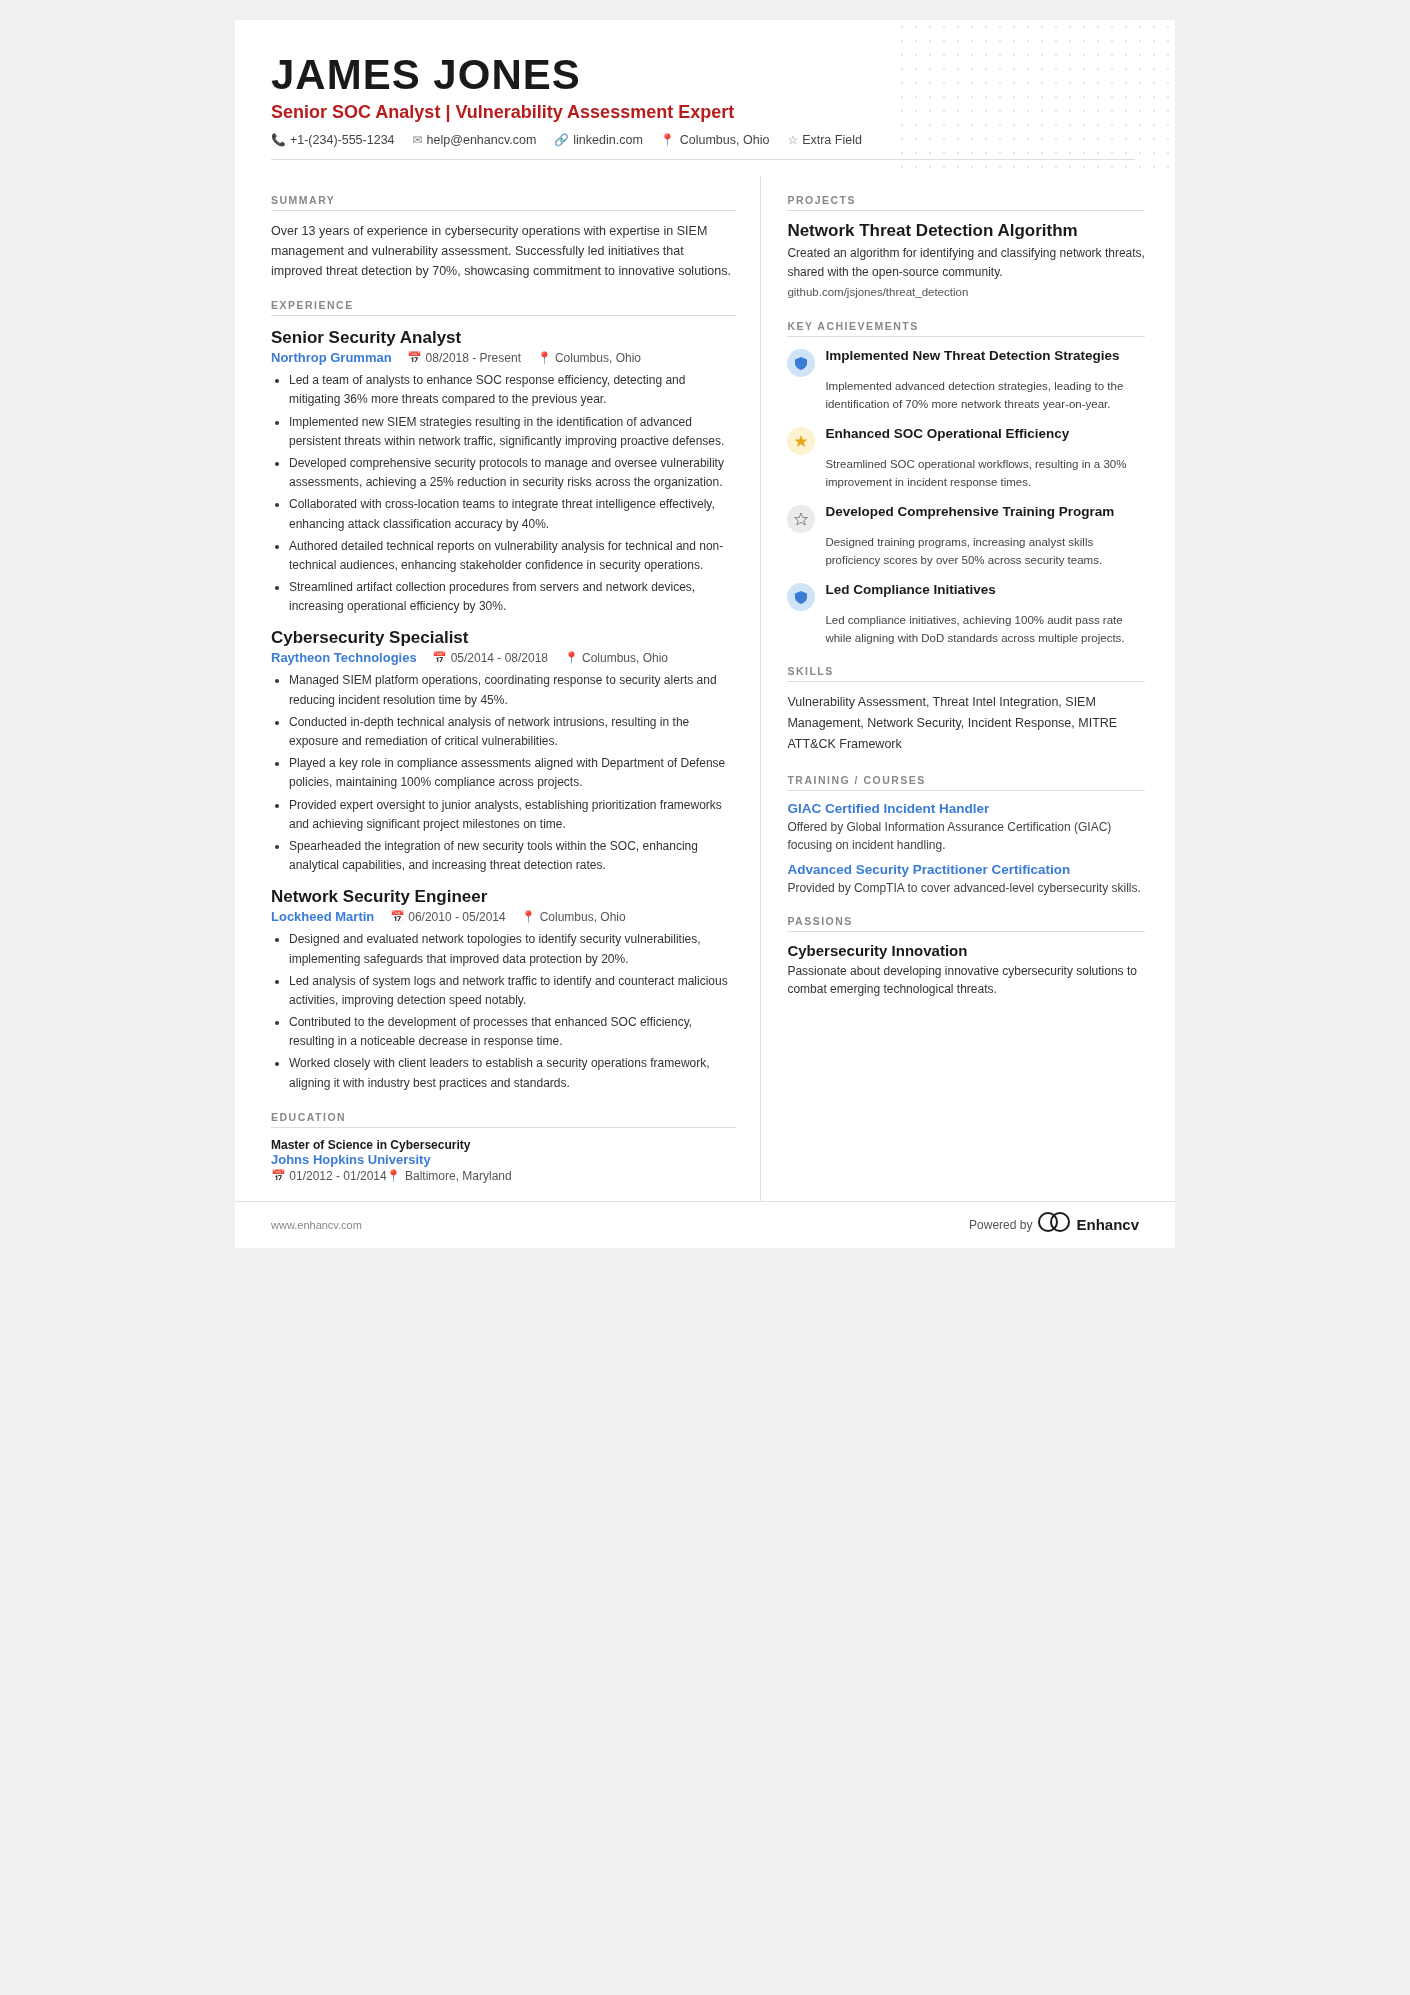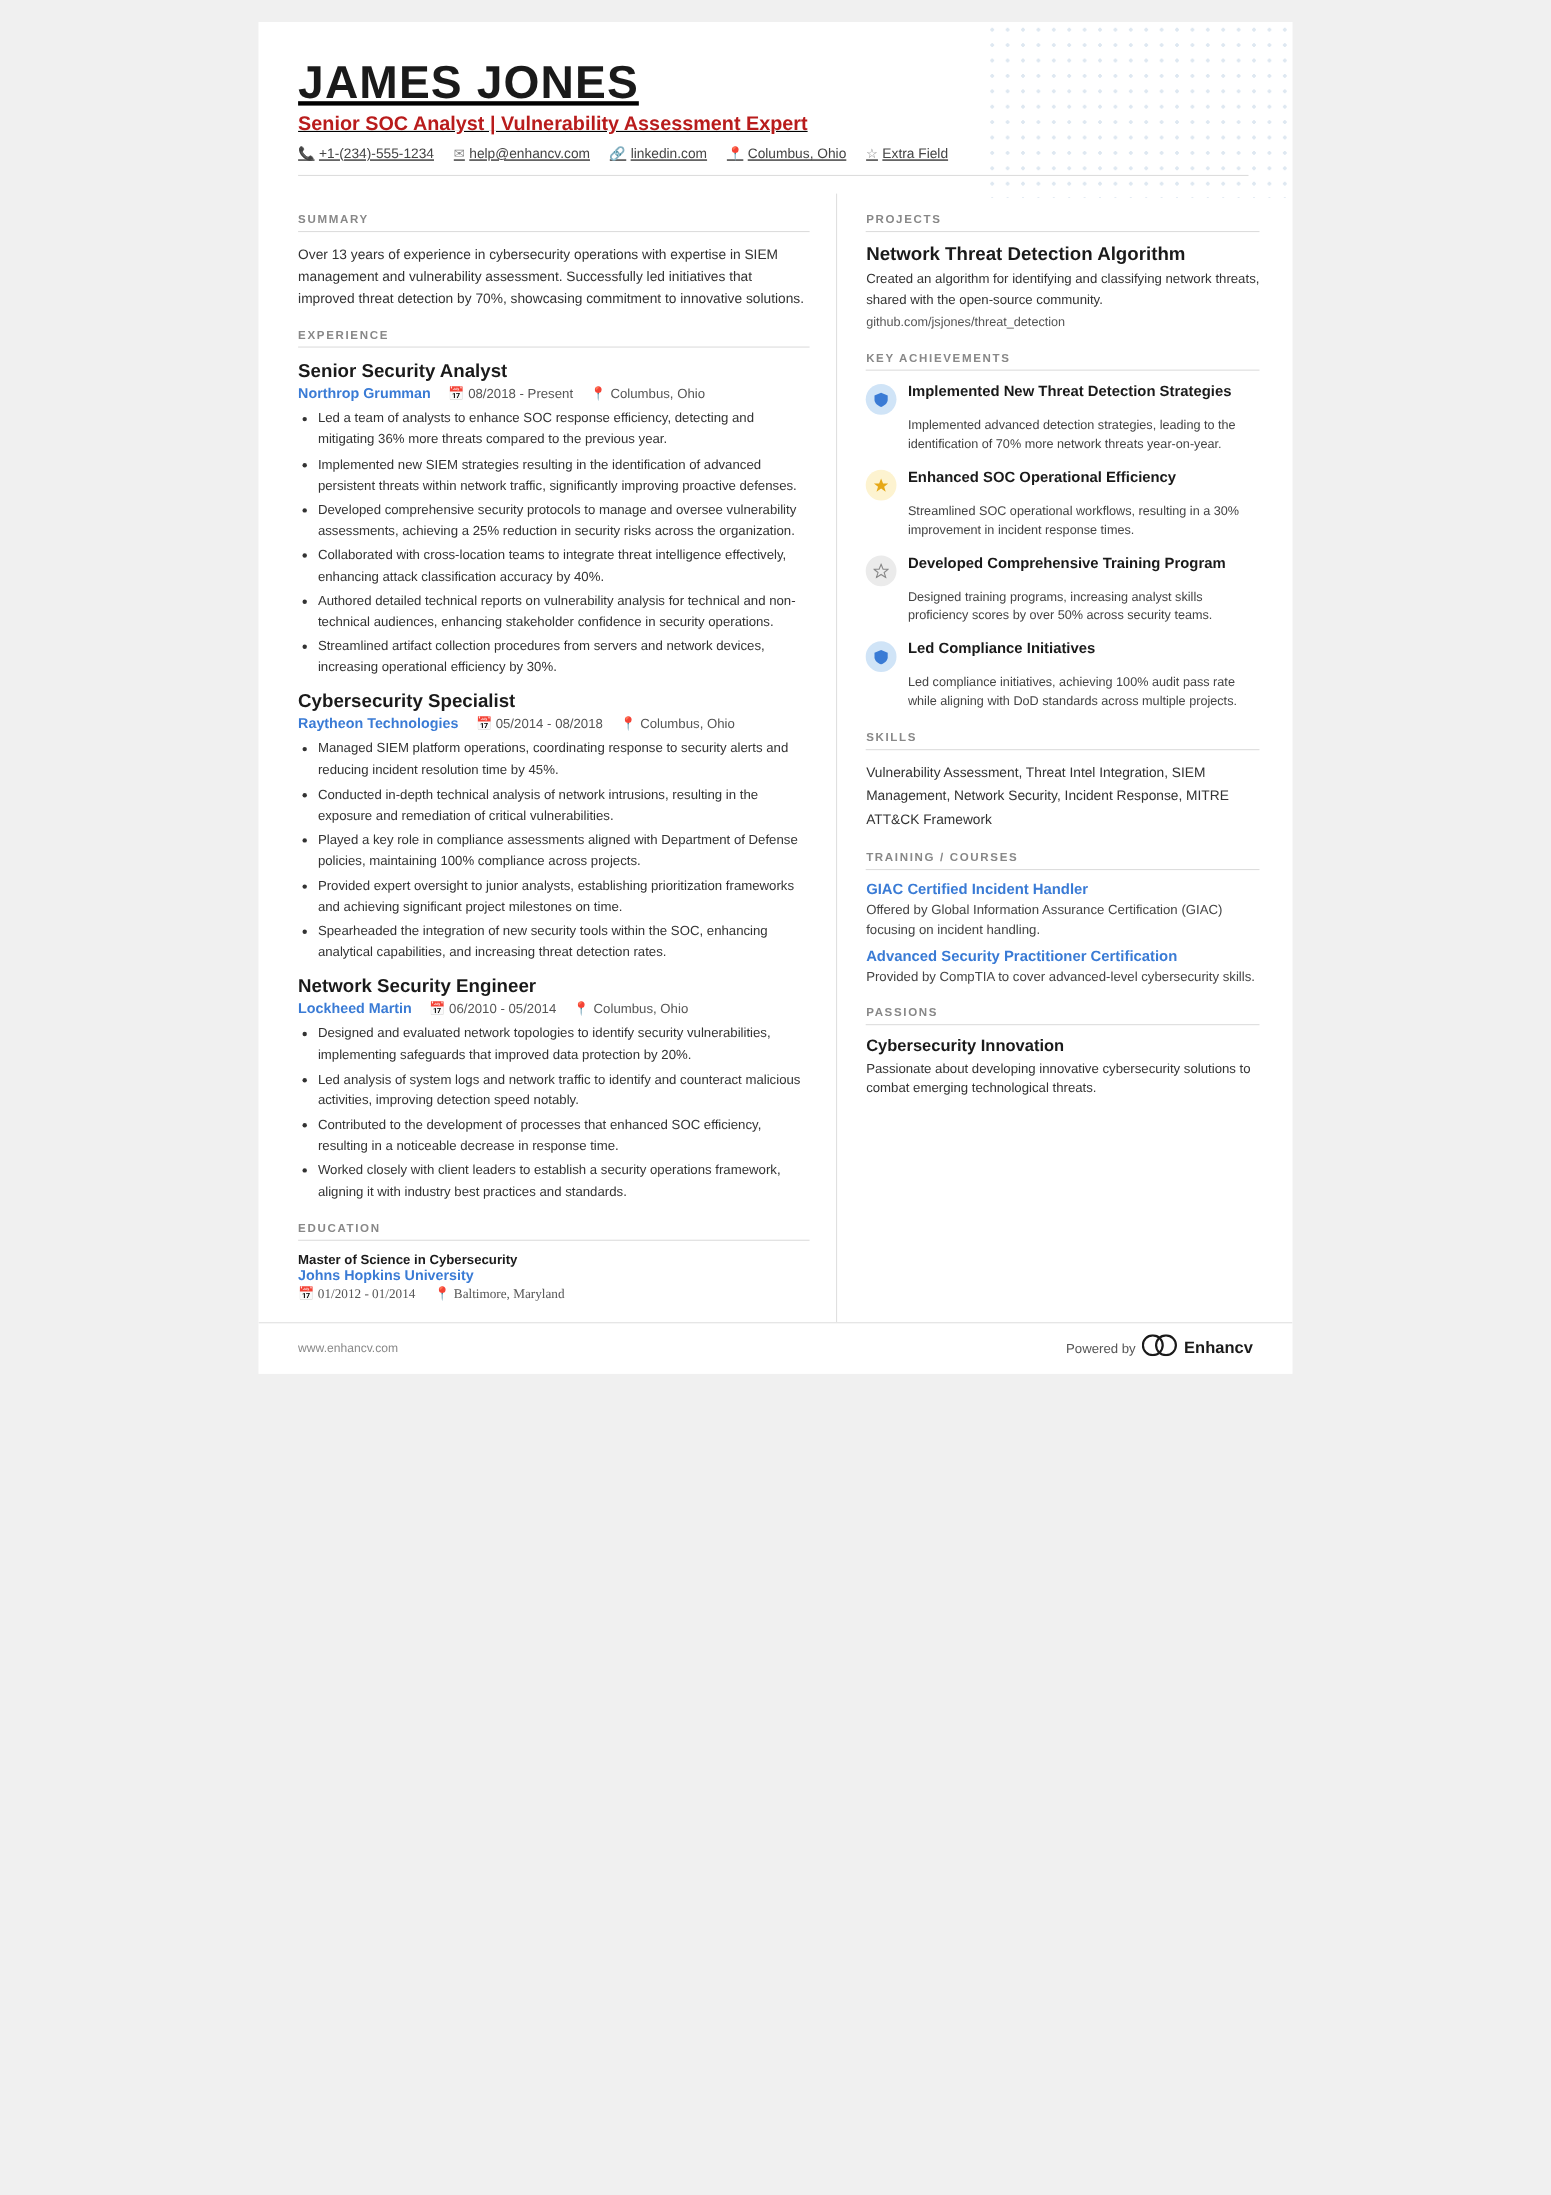--- a/index.html
+++ b/index.html
@@ -24,21 +24,20 @@
       width: 280px;
       height: 160px;
       background-image: radial-gradient(circle, #c8d8e8 1.5px, transparent 1.5px);
       background-size: 14px 14px;
       opacity: 0.6;
       pointer-events: none;
     }
     .header-section {
       padding: 32px 40px 16px 36px;
       position: relative;
-      text-decoration: underline;
     }
     .name-title {
       font-size: 42px;
       font-weight: 900;
       color: #1a1a1a;
       letter-spacing: 1px;
       line-height: 1.1;
       position: relative;
       z-index: 1;
     }
@@ -139,25 +138,24 @@
       color: #1a1a1a;
       margin-top: 10px;
     }
     .edu-school {
       font-weight: 700;
       color: #3a7bd5;
       font-size: 13px;
     }
     .edu-meta {
       display: flex;
-      gap: 17px;
+      gap: 0;
       font-size: 12px;
       color: #555;
       margin-top: 2px;
-      font-family: Liberation Serif, serif;
     }
 
     
     .project-title {
       font-size: 17px;
       font-weight: 700;
       color: #1a1a1a;
       margin-top: 10px;
       margin-bottom: 3px;
     }

